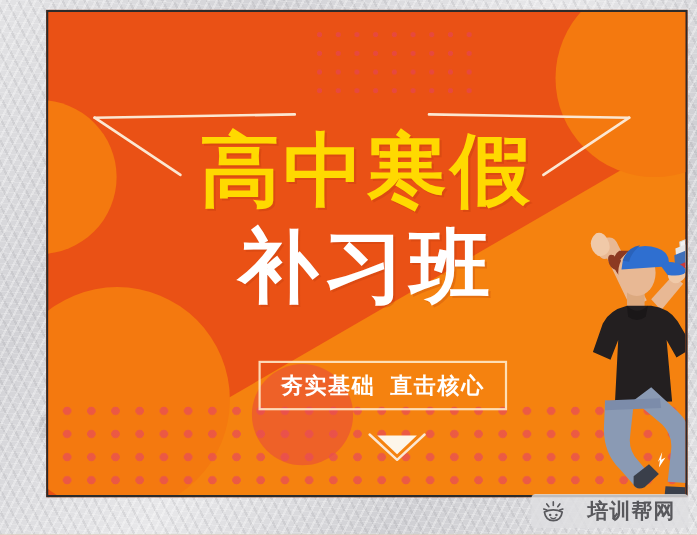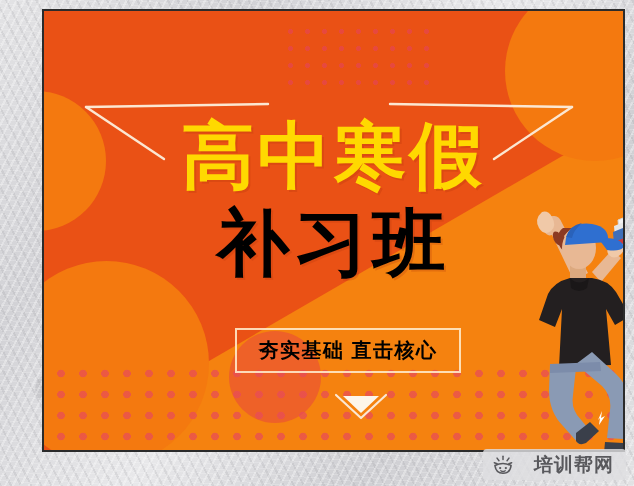--- a/index.html
+++ b/index.html
@@ -143,42 +143,42 @@
     color: #ffd900;
     text-shadow: 2px 2px 0 rgba(180,55,10,.28);
     white-space: nowrap;
   }
   .line2 {
     font-family: "DejaVu Sans", "Liberation Sans", sans-serif;
     font-weight: 700;
     font-size: 73px;
     line-height: 84px;
     letter-spacing: 5px;
-    color: #000000;
+    color: #ffffff;
     text-shadow: 2px 2px 0 rgba(180,55,10,.25);
     white-space: nowrap;
     margin-top: 4px;
   }
 
   
   .tagline-box {
     position: absolute;
     left: 191px;
     top: 317px;
     width: 226px;
     height: 45px;
     border: 2px solid rgba(255,236,205,.88);
     box-sizing: border-box;
     display: flex;
     align-items: center;
     justify-content: center;
   }
   .tagline-text {
-    color: #000000;
-    font-family: Liberation Sans, sans-serif;
+    color: #ffffff;
+    font-family: Liberation Mono, monospace;
     font-weight: 600;
     font-size: 20px;
     letter-spacing: 1.5px;
     white-space: nowrap;
   }
 
   
   .chevron {
     position: absolute;
     left: 288px;

